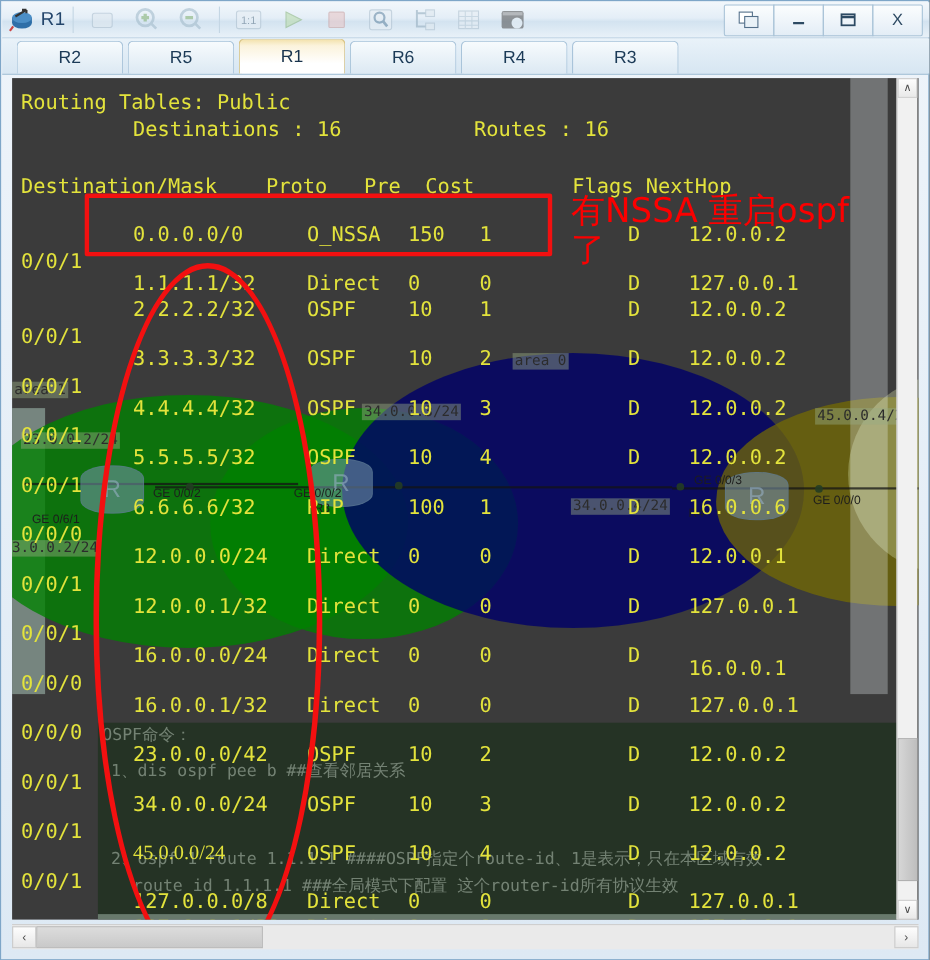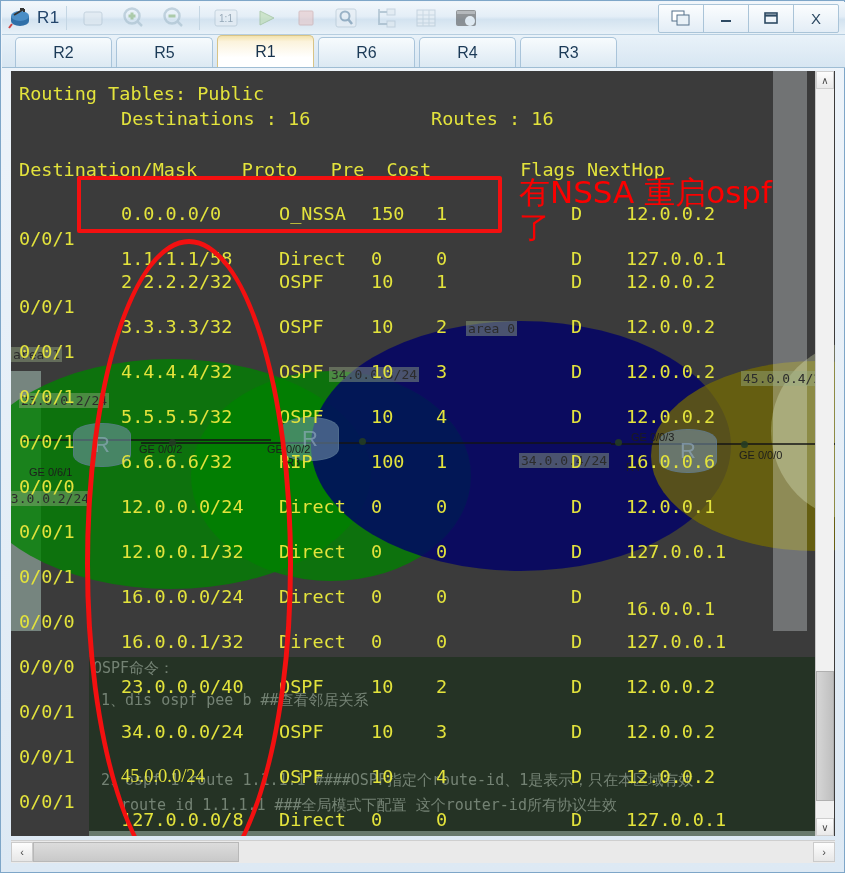--- a/index.html
+++ b/index.html
@@ -335,21 +335,21 @@
 
           <div>
             <div class="ln" style="left:110px;top:132px;"><span>0.0.0.0/0</span></div>
             <div class="ln" style="left:268px;top:132px;">O_NSSA</div>
             <div class="ln" style="left:360px;top:132px;">150</div>
             <div class="ln" style="left:425px;top:132px;">1</div>
             <div class="ln" style="left:560px;top:132px;">D</div>
             <div class="ln" style="left:615px;top:132px;">12.0.0.2</div>
             <div class="ln" style="left:8px;top:157px;">0/0/1</div>
 
-            <div class="ln" style="left:110px;top:177px;"><span>1.1.1.1/58</span></div>
+            <div class="ln" style="left:110px;top:177px;"><span>1.1.1.1/32</span></div>
             <div class="ln" style="left:268px;top:177px;">Direct</div>
             <div class="ln" style="left:360px;top:177px;">0</div>
             <div class="ln" style="left:425px;top:177px;">0</div>
             <div class="ln" style="left:560px;top:177px;">D</div>
             <div class="ln" style="left:615px;top:177px;">127.0.0.1</div>
 
             <div class="ln" style="left:110px;top:200px;"><span>2.2.2.2/32</span></div>
             <div class="ln" style="left:268px;top:200px;">OSPF</div>
             <div class="ln" style="left:360px;top:200px;">10</div>
             <div class="ln" style="left:425px;top:200px;">1</div>
@@ -414,21 +414,21 @@
             <div class="ln" style="left:8px;top:540px;">0/0/0</div>
 
             <div class="ln" style="left:110px;top:560px;"><span>16.0.0.1/32</span></div>
             <div class="ln" style="left:268px;top:560px;">Direct</div>
             <div class="ln" style="left:360px;top:560px;">0</div>
             <div class="ln" style="left:425px;top:560px;">0</div>
             <div class="ln" style="left:560px;top:560px;">D</div>
             <div class="ln" style="left:615px;top:560px;">127.0.0.1</div>
             <div class="ln" style="left:8px;top:585px;">0/0/0</div>
 
-            <div class="ln" style="left:110px;top:605px;"><span>23.0.0.0/40</span></div>
+            <div class="ln" style="left:110px;top:605px;"><span>23.0.0.0/42</span></div>
             <div class="ln" style="left:268px;top:605px;">OSPF</div>
             <div class="ln" style="left:360px;top:605px;">10</div>
             <div class="ln" style="left:425px;top:605px;">2</div>
             <div class="ln" style="left:560px;top:605px;">D</div>
             <div class="ln" style="left:615px;top:605px;">12.0.0.2</div>
             <div class="ln" style="left:8px;top:630px;">0/0/1</div>
 
             <div class="ln" style="left:110px;top:650px;"><span>34.0.0.0/24</span></div>
             <div class="ln" style="left:268px;top:650px;">OSPF</div>
             <div class="ln" style="left:360px;top:650px;">10</div>

